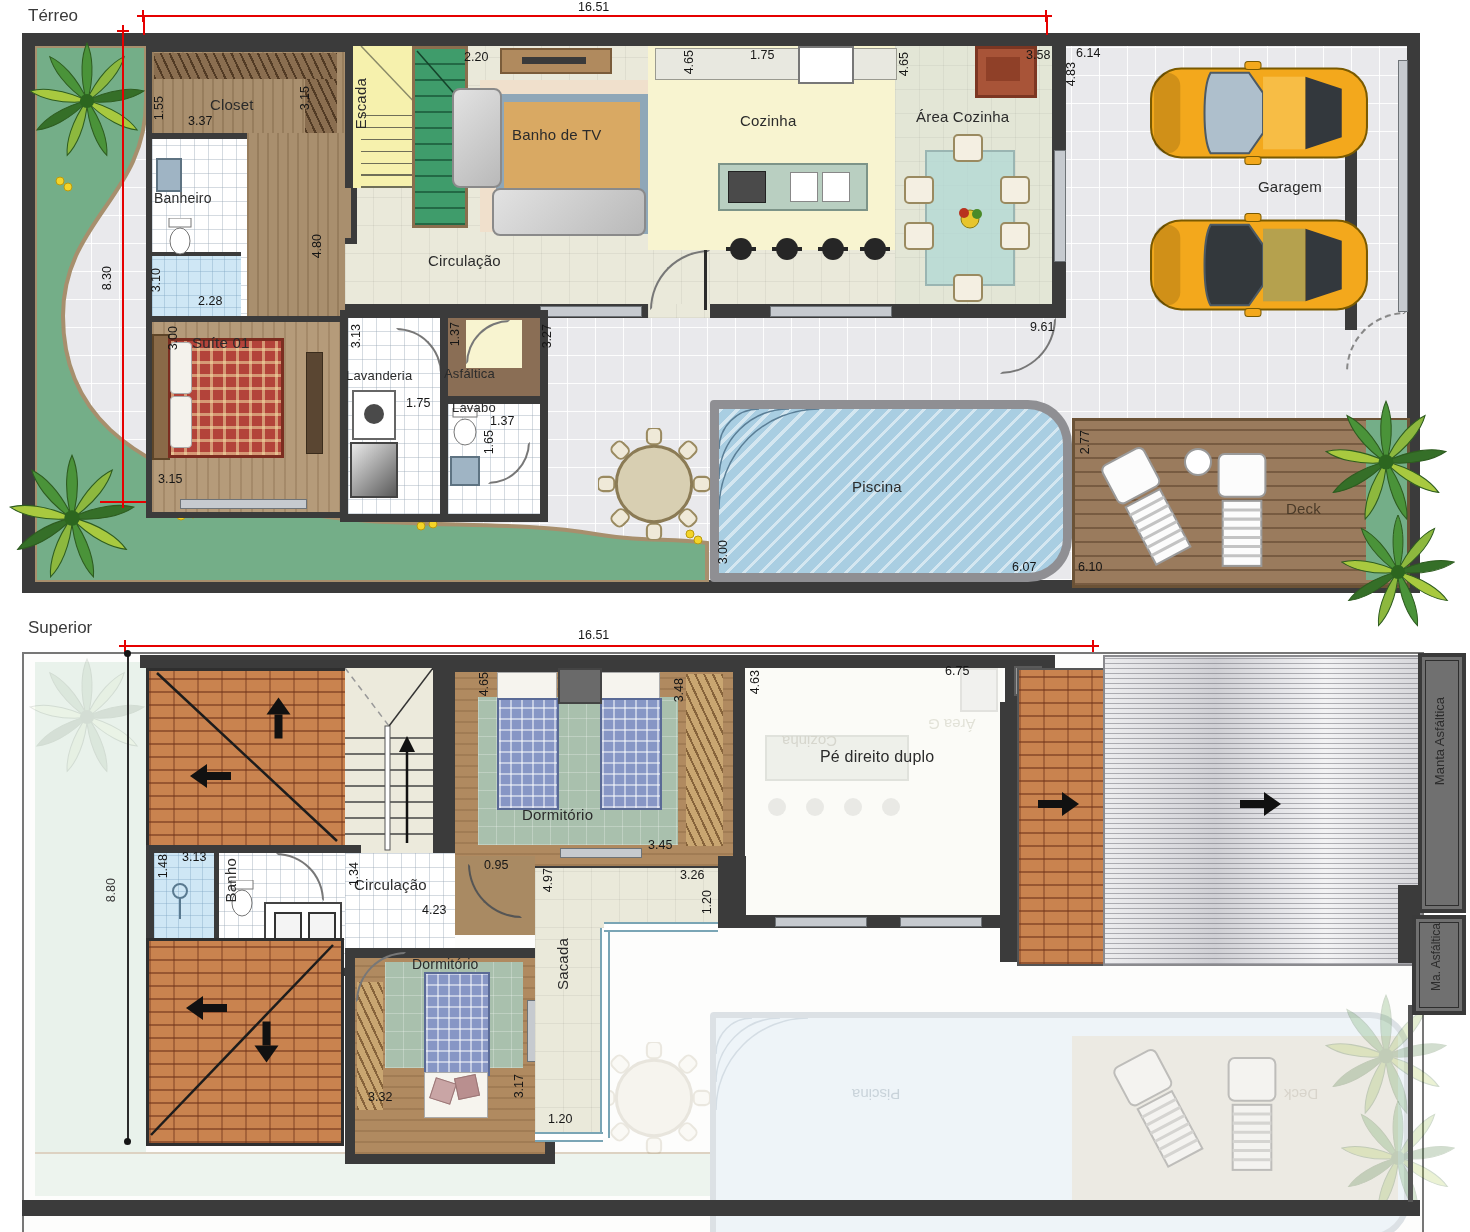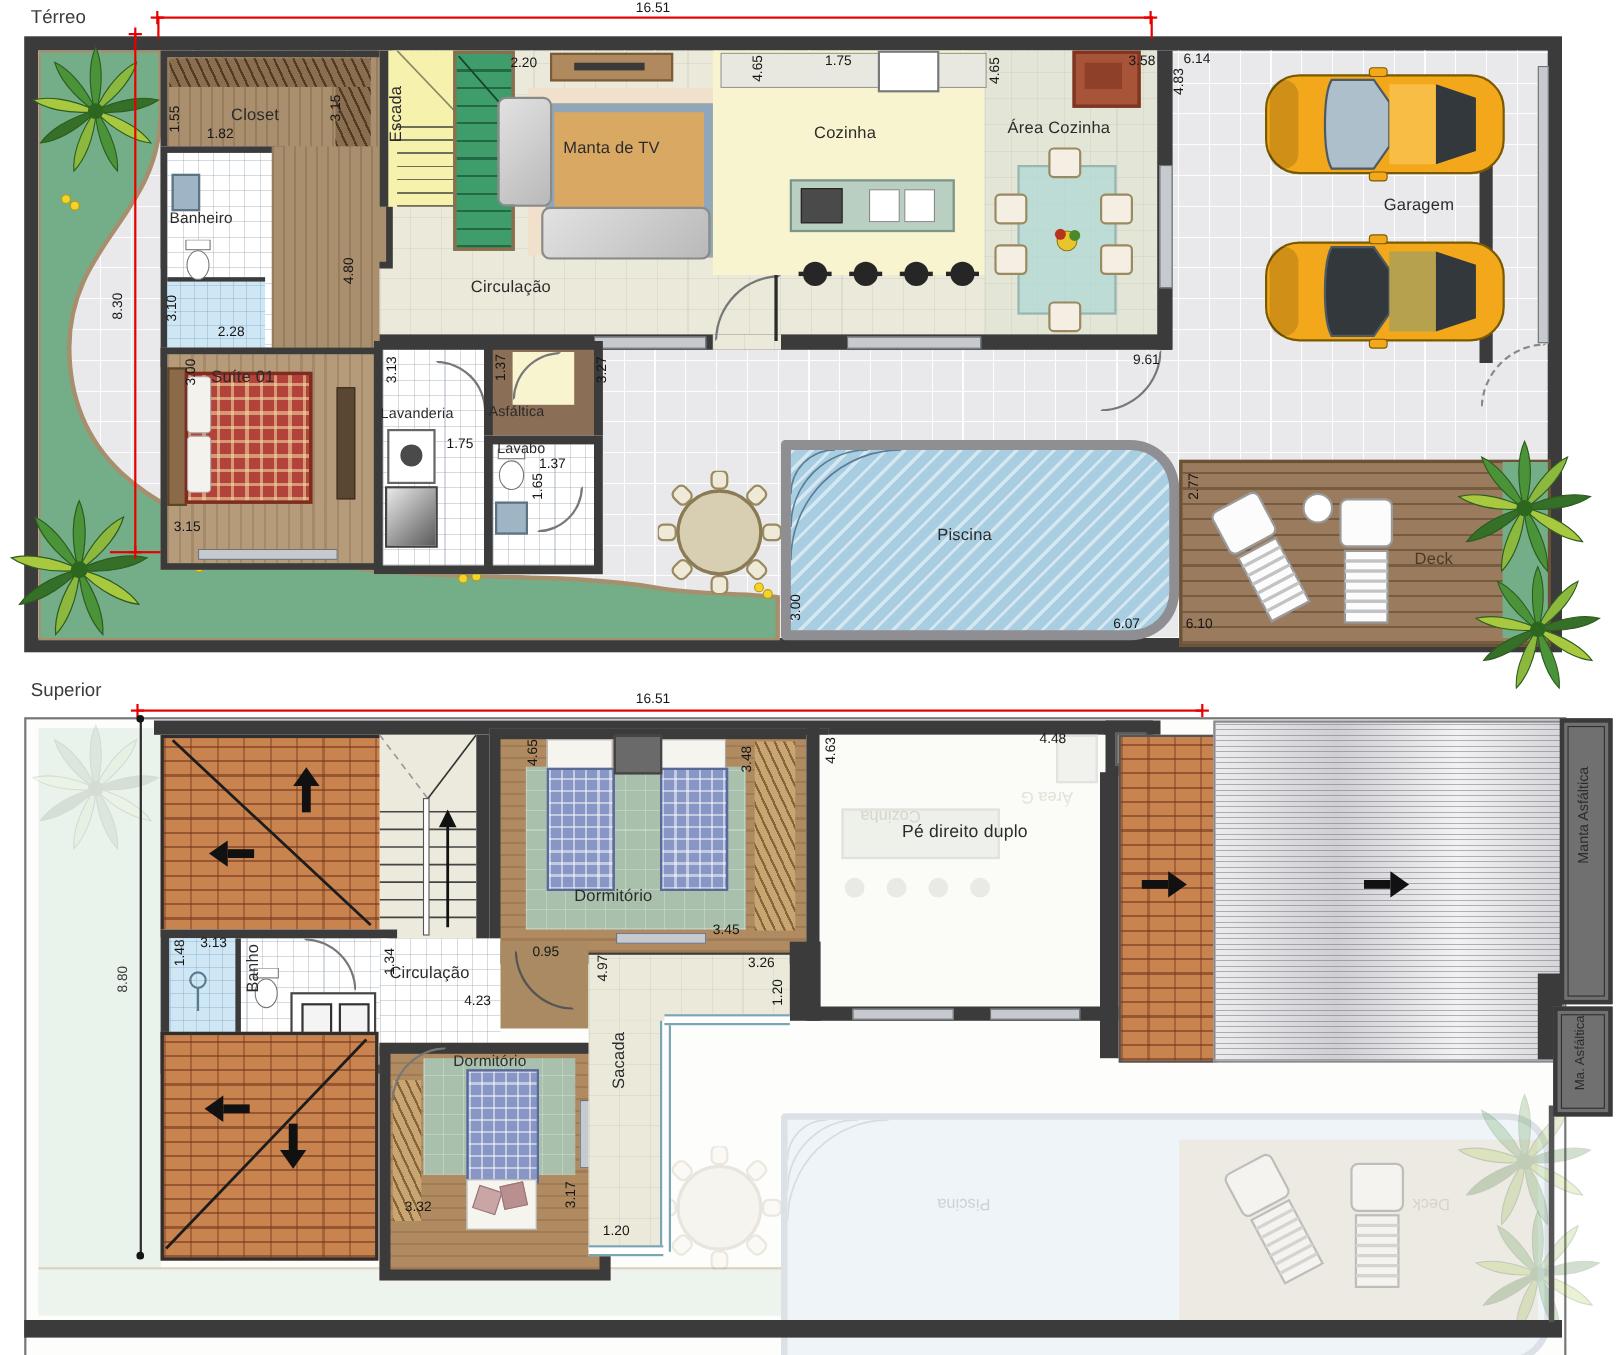--- a/index.html
+++ b/index.html
@@ -277,34 +277,34 @@
   <svg class="abs" style="left:1322px;top:398px" width="128" height="128" viewBox="0 0 120 120">
       <use href="#sym-tree"></use>
     </svg>
   <svg class="abs" style="left:1338px;top:512px" width="120" height="120" viewBox="0 0 120 120">
       <use href="#sym-tree"></use>
     </svg>
 
   <span class="lbl" style="left:210px;top:96px">Closet</span>
   <span class="lbl" style="left:154px;top:190px;font-size:14px">Banheiro</span>
   <span class="lbl v" style="left:352px;top:78px">Escada</span>
-  <span class="lbl" style="left:512px;top:126px">Manta de TV</span>
+  <span class="lbl" style="left:512px;top:126px">Banho de TV</span>
   <span class="lbl" style="left:428px;top:252px">Circulação</span>
   <span class="lbl" style="left:740px;top:112px">Cozinha</span>
   <span class="lbl" style="left:916px;top:108px">Área Cozinha</span>
   <span class="lbl" style="left:1258px;top:178px">Garagem</span>
   <span class="lbl" style="left:192px;top:334px">Suíte 01</span>
   <span class="lbl" style="left:346px;top:368px;font-size:13px">Lavanderia</span>
   <span class="lbl" style="left:444px;top:366px;font-size:13px">Asfáltica</span>
   <span class="lbl" style="left:452px;top:400px;font-size:13px">Lavabo</span>
   <span class="lbl" style="left:852px;top:478px">Piscina</span>
   <span class="lbl" style="left:1286px;top:500px;color:#4a3a28">Deck</span>
 
   <span class="dim v" style="left:152px;top:96px">1.55</span>
-  <span class="dim" style="left:188px;top:114px">1.82</span>
+  <span class="dim" style="left:188px;top:114px">3.37</span>
   <span class="dim v" style="left:298px;top:86px">3.15</span>
   <span class="dim v" style="left:149px;top:268px">3.10</span>
   <span class="dim" style="left:198px;top:294px">2.28</span>
   <span class="dim v" style="left:310px;top:234px">4.80</span>
   <span class="dim v" style="left:166px;top:326px">3.00</span>
   <span class="dim" style="left:158px;top:472px">3.15</span>
   <span class="dim" style="left:464px;top:50px">2.20</span>
   <span class="dim v" style="left:682px;top:50px">4.65</span>
   <span class="dim" style="left:750px;top:48px">1.75</span>
   <span class="dim v" style="left:897px;top:52px">4.65</span>
@@ -510,21 +510,21 @@
   <span class="lbl v" style="left:222px;top:858px">Banho</span>
   <span class="lbl" style="left:354px;top:876px">Circulação</span>
   <span class="lbl" style="left:412px;top:956px;font-size:14px">Dormitório</span>
   <span class="lbl v" style="left:554px;top:938px">Sacada</span>
 
   <span class="dim v" style="left:477px;top:672px">4.65</span>
   <span class="dim v" style="left:672px;top:678px">3.48</span>
   <span class="dim" style="left:648px;top:838px">3.45</span>
   <span class="dim" style="left:484px;top:858px">0.95</span>
   <span class="dim v" style="left:748px;top:670px">4.63</span>
-  <span class="dim" style="left:945px;top:664px">4.48</span>
+  <span class="dim" style="left:945px;top:664px">6.75</span>
   <span class="dim v" style="left:156px;top:854px">1.48</span>
   <span class="dim" style="left:182px;top:850px">3.13</span>
   <span class="dim v" style="left:347px;top:862px">1.34</span>
   <span class="dim" style="left:422px;top:903px">4.23</span>
   <span class="dim" style="left:368px;top:1090px">3.32</span>
   <span class="dim v" style="left:512px;top:1074px">3.17</span>
   <span class="dim v" style="left:541px;top:868px">4.97</span>
   <span class="dim" style="left:680px;top:868px">3.26</span>
   <span class="dim v" style="left:700px;top:890px">1.20</span>
   <span class="dim" style="left:548px;top:1112px">1.20</span>

